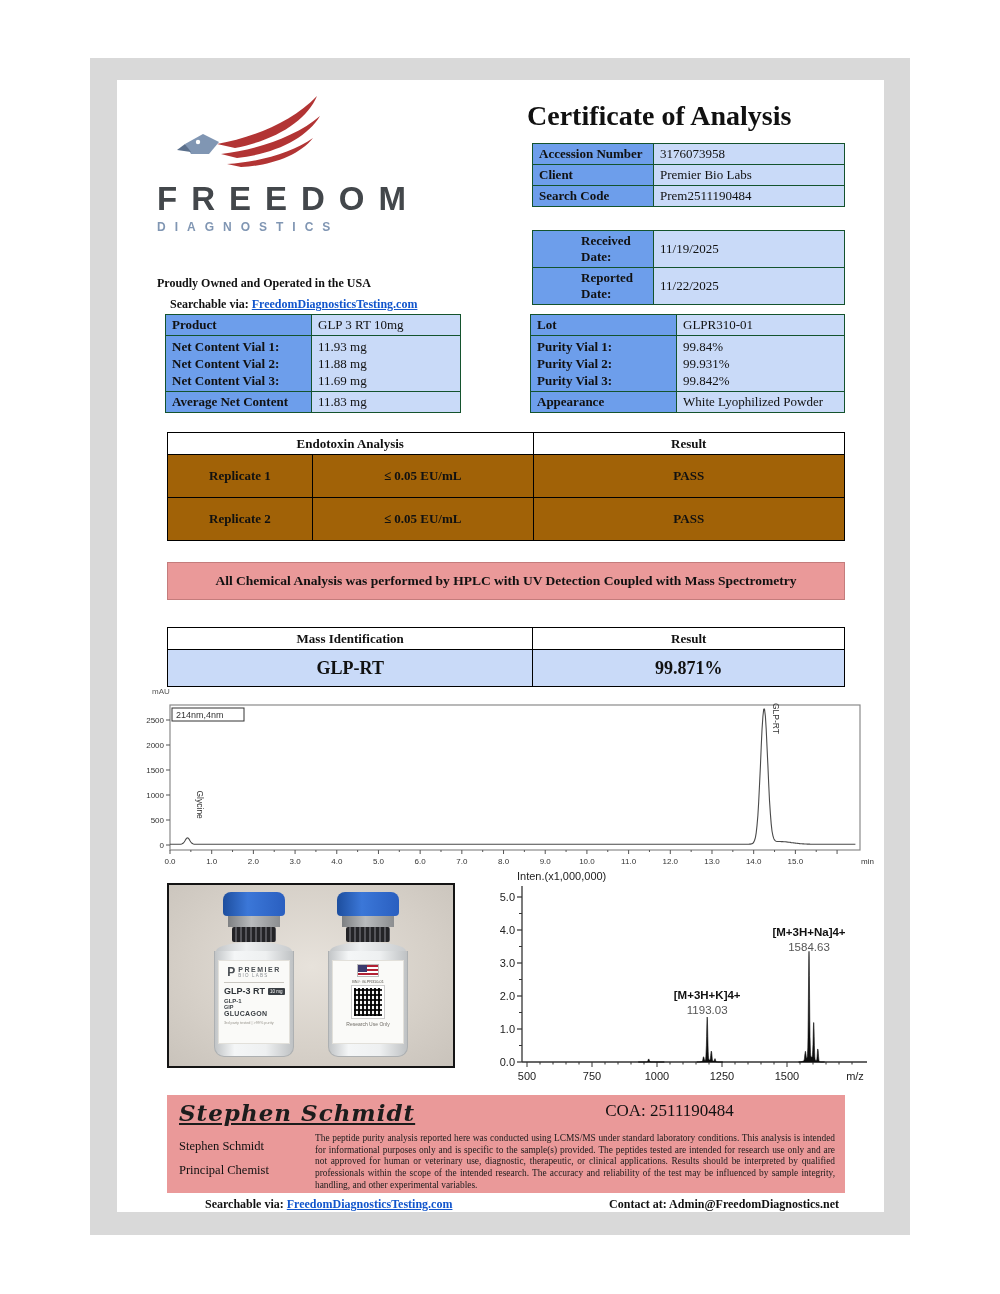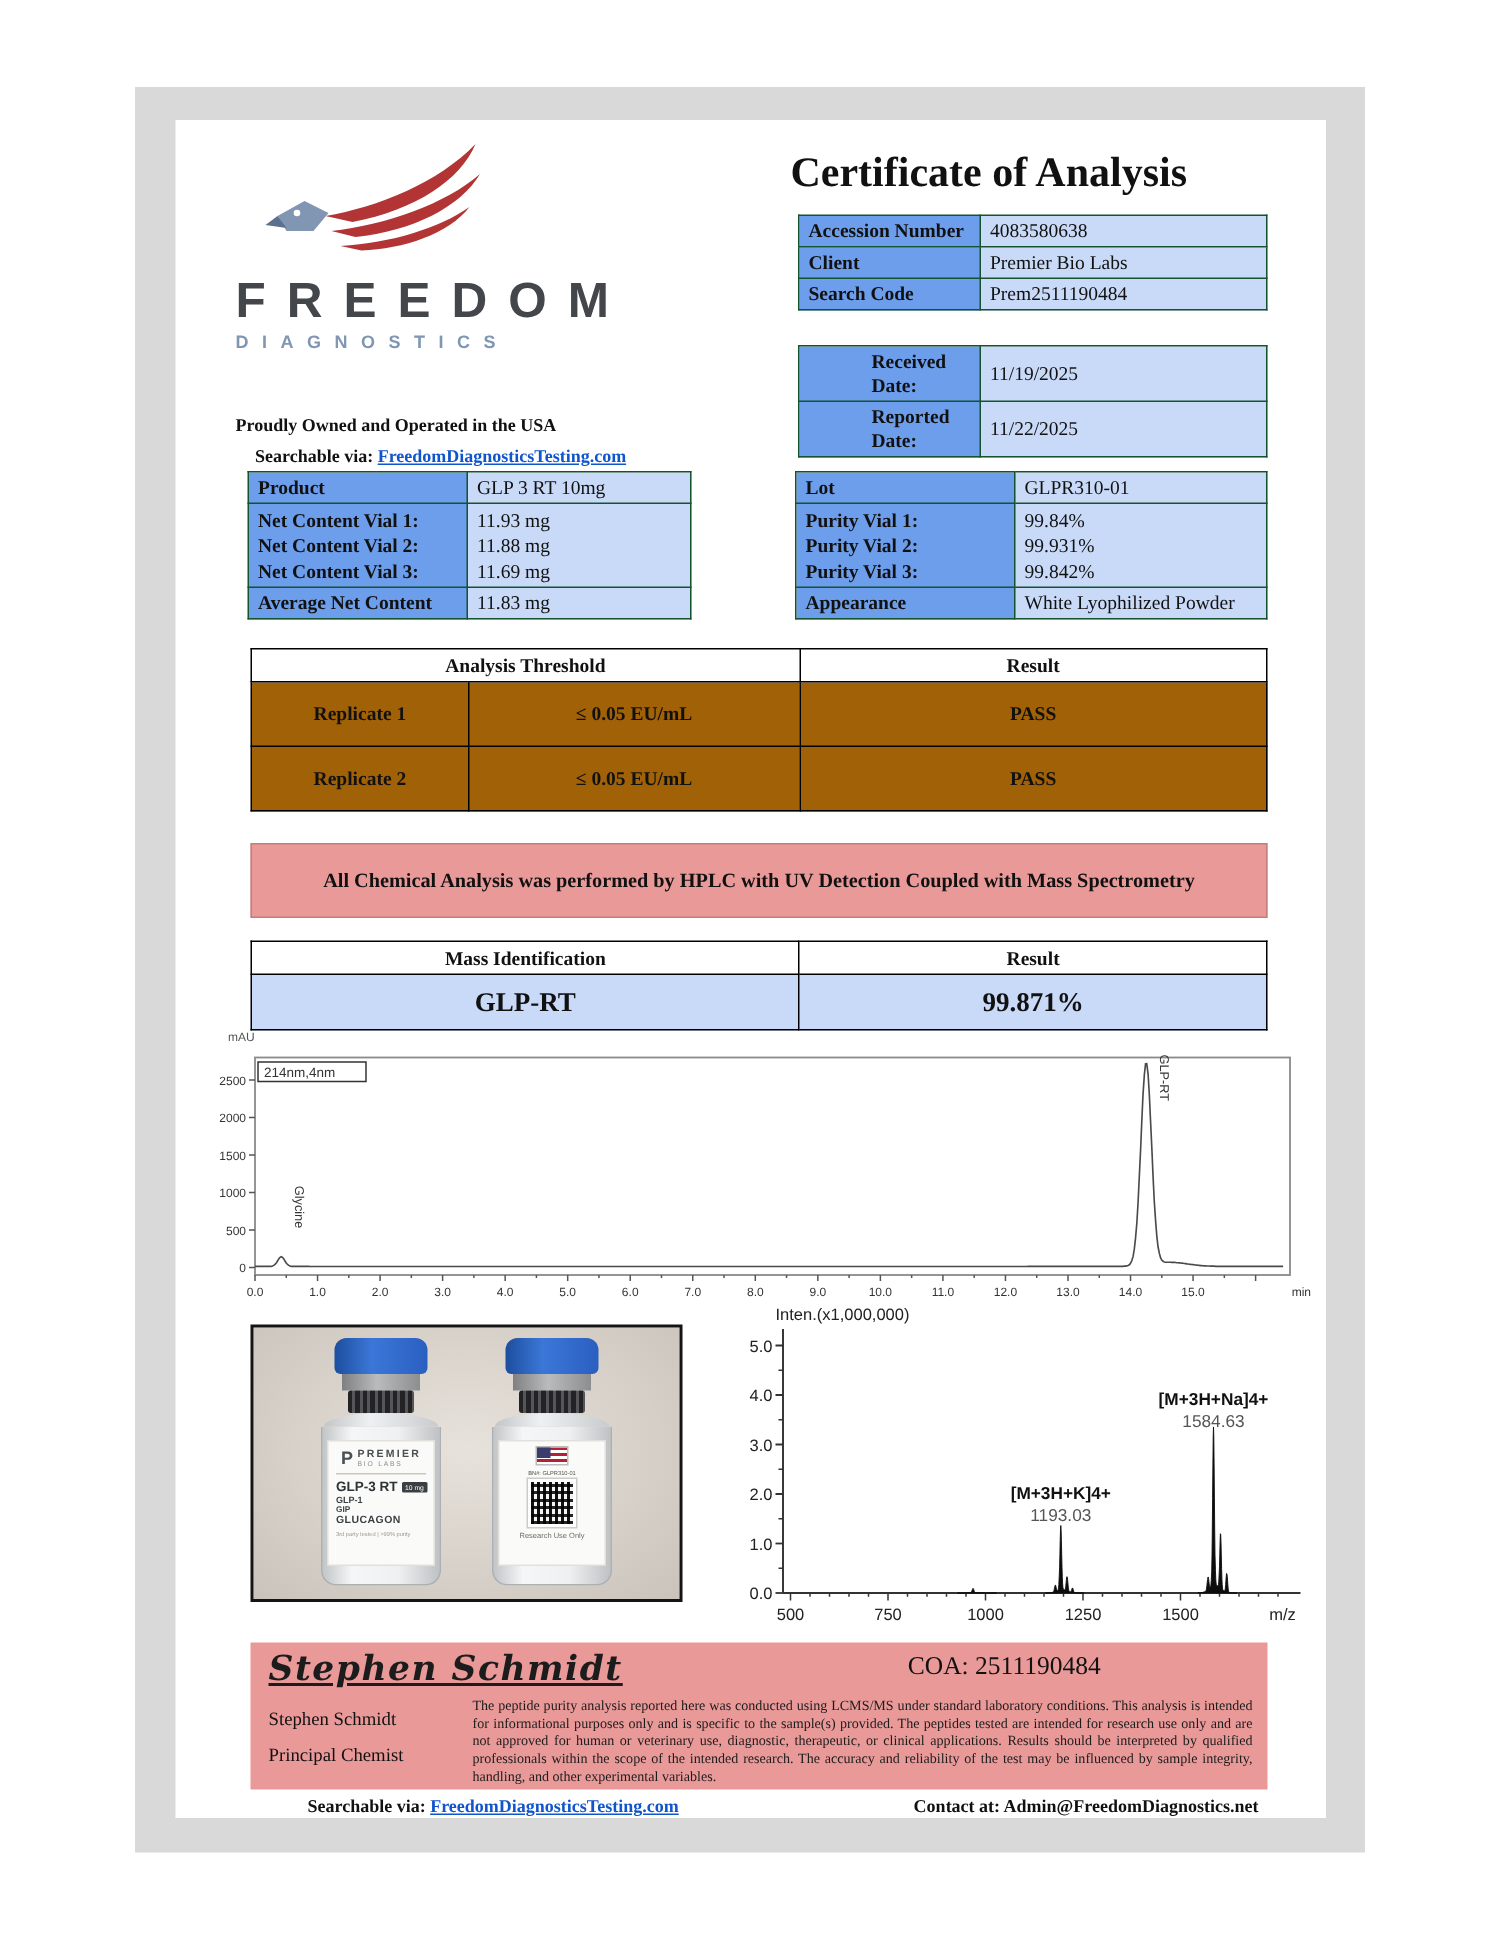--- a/index.html
+++ b/index.html
@@ -38,21 +38,21 @@
   
   table.result-tbl { border-collapse:collapse; font-size:13px; text-align:center; }
   table.result-tbl td { border:1px solid #000; }
   .endo-tbl { left:50px; top:352px; width:678px; }
   .endo-tbl .hdr { height:22px; font-weight:bold; background:#fff; }
   .endo-tbl .body-row td { height:43px; background:#a16207; font-weight:bold; }
   .massid-tbl { left:50px; top:547px; width:678px; }
   .massid-tbl .hdr { height:22px; font-weight:bold; background:#fff; }
   .massid-tbl .big td { height:37px; background:#c9daf8; font-weight:bold; font-size:18px; }
 
-  .banner { left:50px; top:482px; width:678px; height:50px; background:#ea9999; border:1px solid #c47c7c; display:flex; align-items:center; justify-content:center; font-weight:bold; font-size:13.5px; }
+  .banner { left:50px; top:482px; width:678px; height:38px; background:#ea9999; border:1px solid #c47c7c; display:flex; align-items:center; justify-content:center; font-weight:bold; font-size:13.5px; }
 
   
   .vial-frame { left:50px; top:803px; width:288px; height:185px; border:2px solid #141414; background:radial-gradient(ellipse at 50% 45%, #e7e2db 0%, #d6d0c8 60%, #c9c3bb 100%); display:flex; justify-content:center; gap:10px; padding-top:7px; }
   .vial { width:104px; height:168px; display:flex; flex-direction:column; align-items:center; }
   .cap { width:62px; height:24px; background:linear-gradient(90deg,#1d4e9e,#3b77d8 40%,#2a5fc0); border-radius:8px 8px 4px 4px; }
   .cap-skirt { width:52px; height:11px; background:linear-gradient(90deg,#7e8082,#b9bbbd 45%,#8c8e90); }
   .crimp { width:44px; height:15px; background:repeating-linear-gradient(90deg,#232326 0 3px,#55555a 3px 5px); border-radius:2px; }
   .shoulder { width:76px; height:9px; background:linear-gradient(90deg,#c3c6c8,#eef0f1 40%,#c9ccce); border-radius:50% 50% 0 0 / 100% 100% 0 0; }
   .glass { width:80px; height:106px; background:linear-gradient(90deg,#c2c5c7,#f4f6f7 25%,#eef0f1 65%,#bfc2c4); border:1px solid #adb0b2; border-top:none; border-radius:0 0 10px 10px; display:flex; flex-direction:column; align-items:center; }
   .vlabel { margin-top:9px; width:72px; height:84px; background:#fafaf8; border:1px solid #e2e0da; font-family:"Liberation Sans", sans-serif; overflow:hidden; }
@@ -114,21 +114,21 @@
     <span>Searchable via:</span>
     <span class="lnk">FreedomDiagnosticsTesting.com</span>
   </div>
 
   <div class="abs doc-title">Certificate of Analysis</div>
 
   <table class="blue abs info-tbl">
     <tbody>
         <tr>
       <td class="lbl">Accession Number</td>
-      <td class="val">4083580638</td>
+      <td class="val">3176073958</td>
     </tr>
     <tr>
       <td class="lbl">Client</td>
       <td class="val">Premier Bio Labs</td>
     </tr>
     <tr>
       <td class="lbl">Search Code</td>
       <td class="val">Prem2511190484</td>
     </tr>
   </tbody>
@@ -193,21 +193,21 @@
     <tr>
       <td class="lbl" style="height:21px">Appearance</td>
       <td class="val">White Lyophilized Powder</td>
     </tr>
   </tbody>
     </table>
 
   <table class="result-tbl abs endo-tbl">
     <tbody>
         <tr class="hdr">
-      <td colspan="2" style="width:366px">Analysis Threshold</td>
+      <td colspan="2" style="width:366px">Endotoxin Analysis</td>
       <td style="width:312px">Result</td>
     </tr>
     <tr class="body-row">
       <td style="width:145px">Replicate 1</td>
       <td style="width:221px">≤ 0.05 EU/mL</td>
       <td>PASS</td>
     </tr>
     <tr class="body-row">
       <td>Replicate 2</td>
       <td>≤ 0.05 EU/mL</td>

